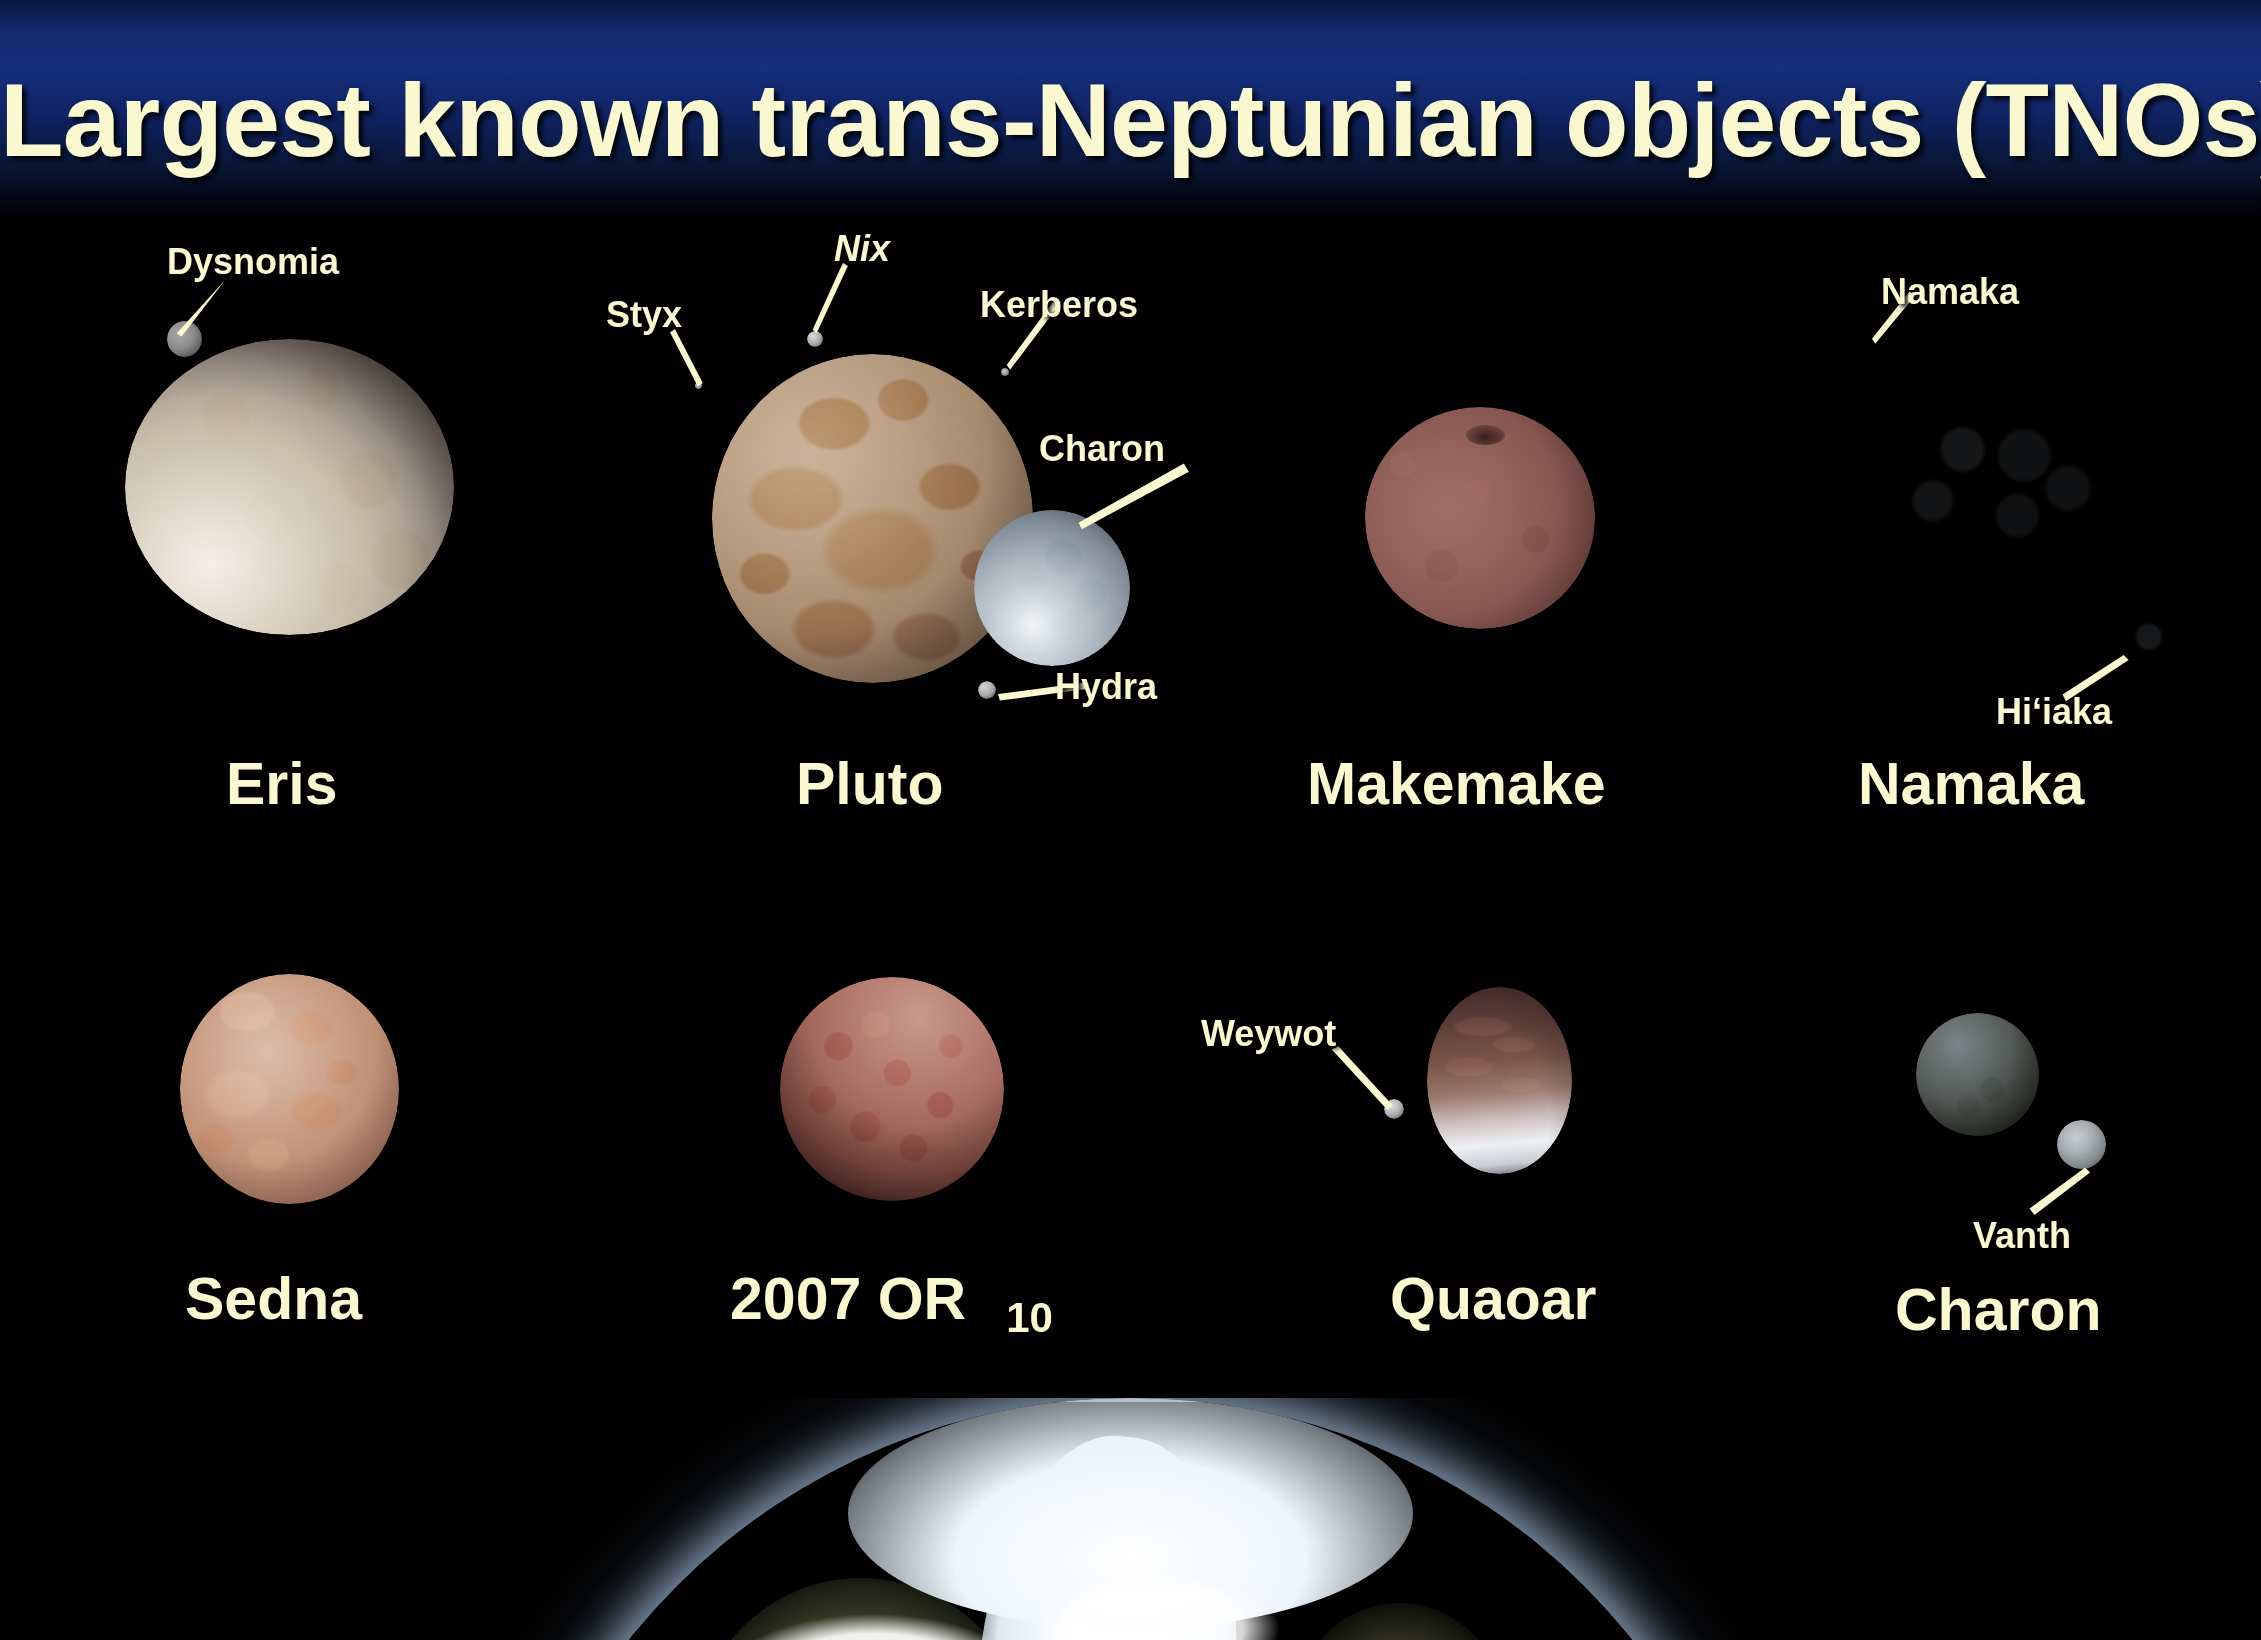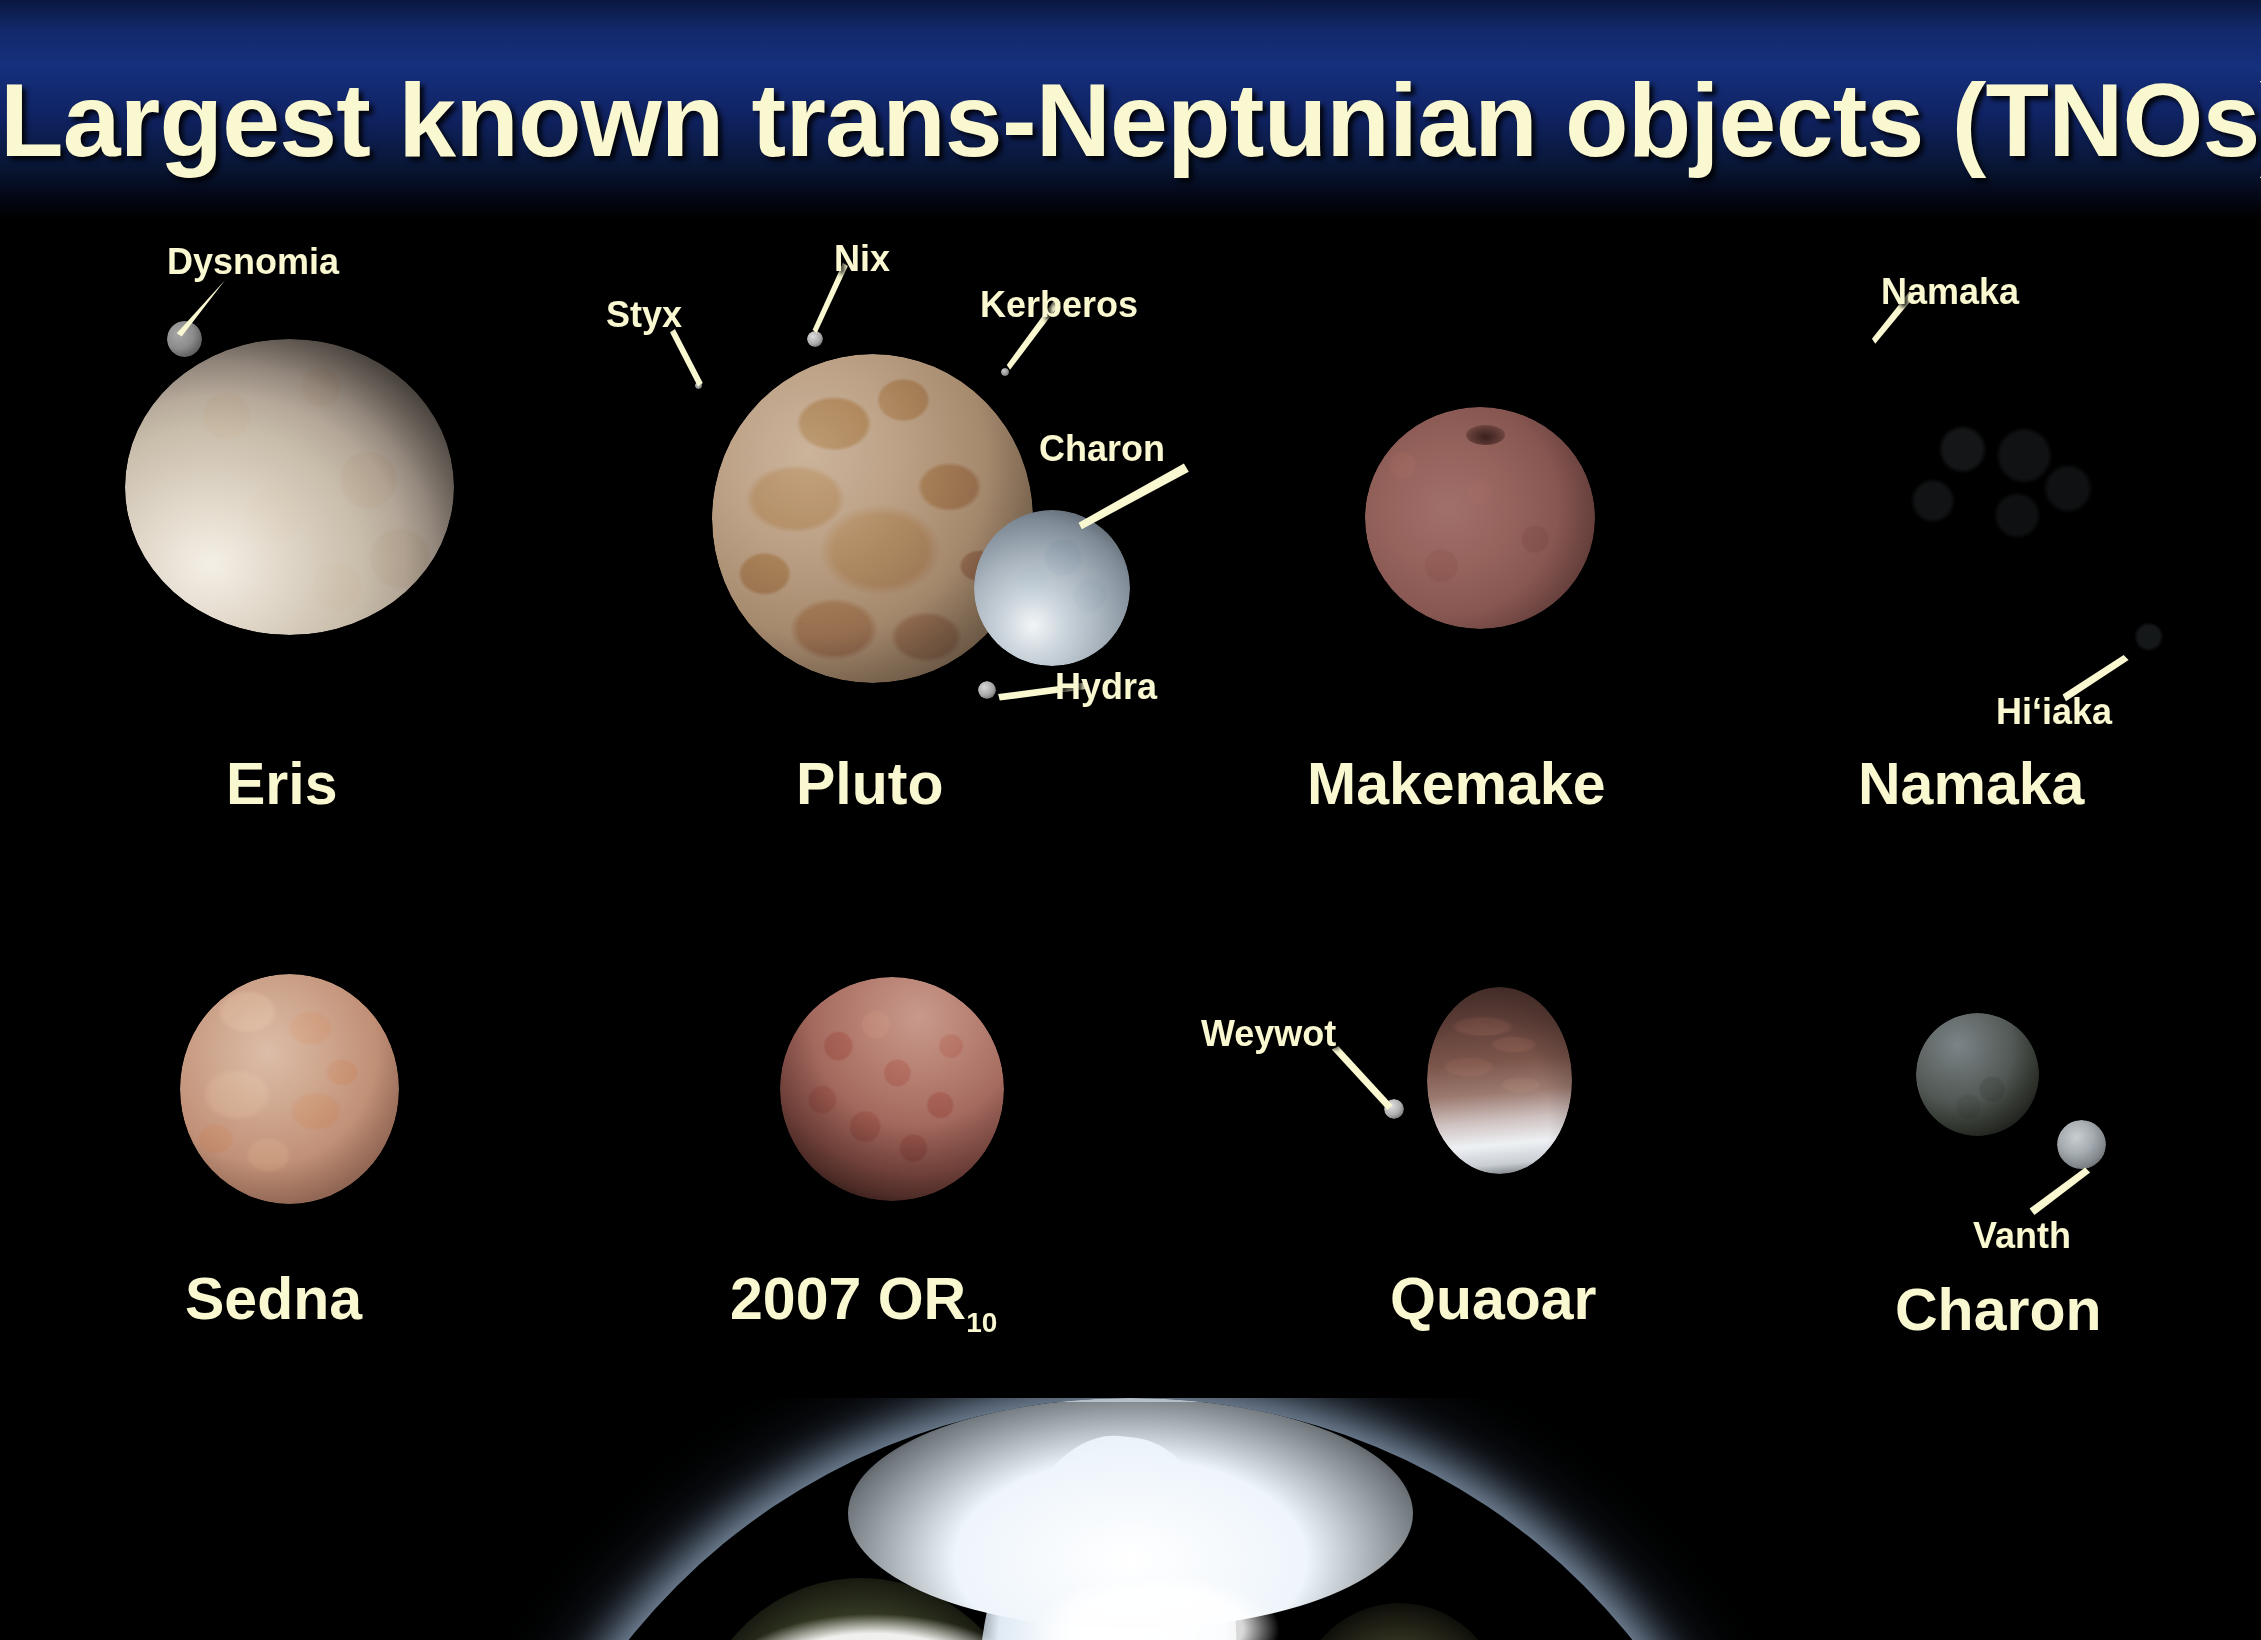--- a/index.html
+++ b/index.html
@@ -176,21 +176,21 @@
     <polygon points="24,4 30,0 64,66 58,70" fill="#faf8d0"></polygon>
   </svg>
   <div class="name moon-name" style="left:578px; top:294px;margin-left:28px;">Styx</div>
 
   <div class="body" style="left:807px; top:331px; width:16.4px; height:16.4px;">
     <div class="tex" style="background: radial-gradient(circle at 36% 34%, #dcdcdc 0%, #aaaaaa 52%, #6a6a6a 82%, #3a3a3a 100%);"></div>
   </div>
   <svg class="lead" style="left:802px; top:261px; width:90px; height:82px;" viewBox="0 0 110 100" width="90" height="82">
     <polygon points="50,2 56,6 18,88 13,84" fill="#faf8d0"></polygon>
   </svg>
-  <div class="name moon-name" style="left:834px; top:238px;">Nix</div>
+  <div class="name moon-name" style="left:834px; top:228px;font-style:italic;">Nix</div>
 
   <div class="body" style="left:1001px; top:368px; width:8.2px; height:8.2px;">
     <div class="tex" style="background: radial-gradient(circle at 38% 36%, #c8c8c8 0%, #8f8f8f 60%, #4a4a4a 100%);"></div>
   </div>
   <svg class="lead" style="left:987px; top:296px; width:115px; height:82px;" viewBox="0 0 140 100" width="115" height="82">
     <polygon points="84,2 90,8 28,90 24,84" fill="#faf8d0"></polygon>
   </svg>
   <div class="name moon-name" style="left:980px; top:284px;">Kerberos</div>
 
   <div class="body" style="left:978px; top:681px; width:18px; height:18px;">
@@ -278,21 +278,21 @@
            radial-gradient(circle at 68% 56%, rgba(86,46,40,.50) 0 5%, transparent 6%),
            radial-gradient(circle at 40% 64%, rgba(88,48,42,.45) 0 6%, transparent 7%),
            radial-gradient(circle at 58% 72%, rgba(84,44,38,.45) 0 5%, transparent 6%),
            radial-gradient(circle at 24% 54%, rgba(92,50,44,.40) 0 5%, transparent 6%),
            radial-gradient(circle at 72% 34%, rgba(96,52,46,.40) 0 4%, transparent 5%),
            radial-gradient(circle at 44% 26%, rgba(200,160,148,.35) 0 5%, transparent 6%);"></div>
     <div class="tex" style="background: radial-gradient(circle at 60% 20%, transparent 46%, rgba(0,0,0,.30) 78%, rgba(0,0,0,.88) 100%);"></div>
   </div>
 
   <div class="name planet-name" style="left:730px; top:1265px;">
-    <span>2007 OR</span><sub style="font-size:28px;">10</sub>
+    <span>2007 OR</span><sub style="font-size:42px;margin-left:40px;">10</sub>
   </div>
 
   <div class="body" style="left:1427px; top:987px; width:145px; height:187px;">
     <div class="tex" style="background:
            linear-gradient(175deg,
              #4e332e 0%,
              #63423b 22%,
              #7b554a 40%,
              #9c7a70 56%,
              #cfc2c0 70%,

